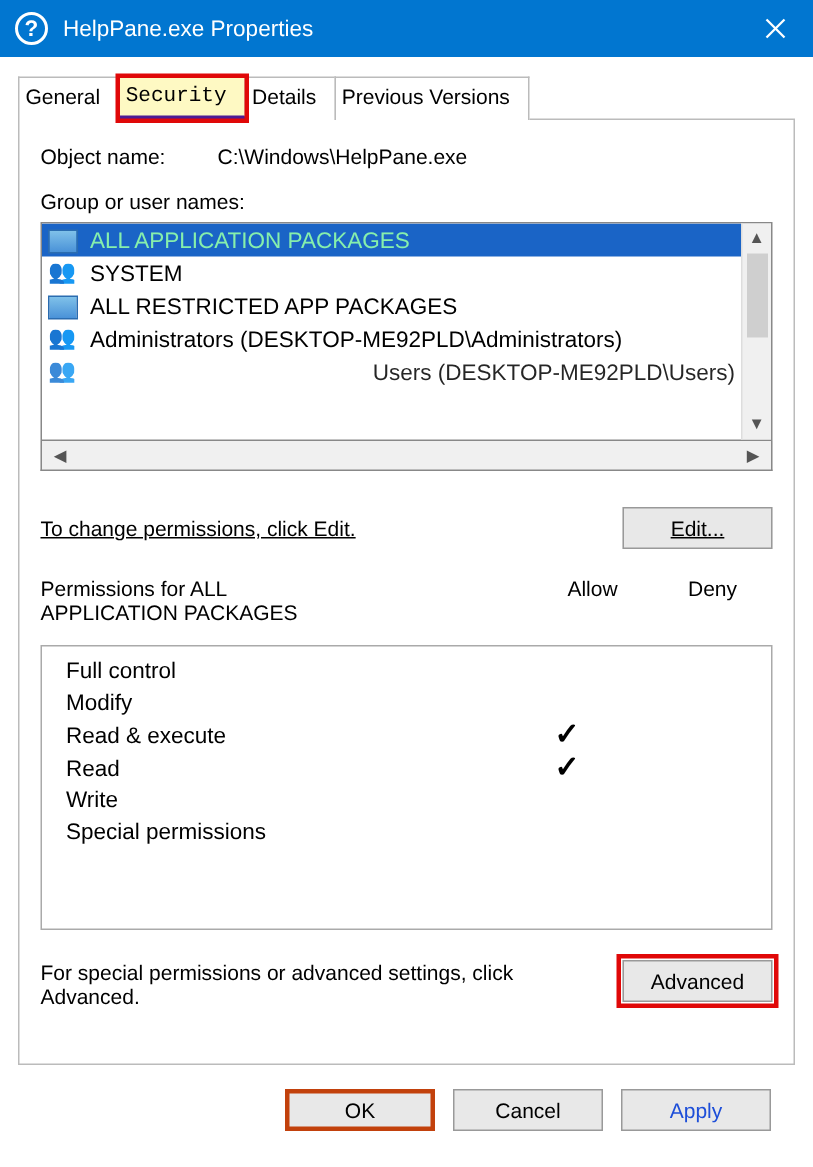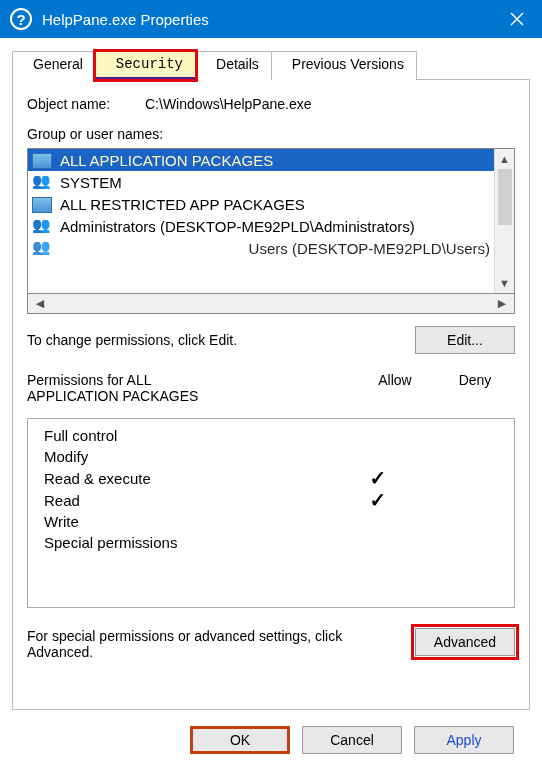--- a/index.html
+++ b/index.html
@@ -39,21 +39,21 @@
     }
     .window-body {
       padding: 6px 12px 12px 12px;
     }
     .tabstrip {
       display: flex;
       border-bottom: 1px solid #bbb;
       margin-top: 6px;
     }
     .tab {
-      padding: 4px 12px 5px 20px;
+      padding: 4px 12px 5px 4px;
       border: 1px solid #bbb;
       border-bottom: none;
       background: #fff;
       margin-right: -1px;
       position: relative;
       top: 1px;
       cursor: pointer;
     }
     .tab.active {
       background: #fef9c3;
@@ -83,21 +83,21 @@
       position: relative;
     }
     .listbox-items { flex: 1; overflow: hidden; }
     .listbox-item {
       display: flex; align-items: center;
       padding: 2px 4px;
       font-size: 15px;
     }
     .listbox-item.selected {
       background: #1a64c6;
-      color: #fef9c3;
+      color: #86efac;
     }
     .listbox-item .prin-icon {
       width: 22px; height: 18px;
       margin-right: 6px;
       display: inline-block;
     }
     .icon-pkg::before {
       content: ""; display: inline-block;
       width: 18px; height: 14px;
       background: linear-gradient(#7fc1e9, #4a92d8);
@@ -136,22 +136,23 @@
       background: #f0f0f0;
     }
     .hscroll .arrow {
       width: 24px;
       display:flex;align-items:center;justify-content:center;
       color: #555; font-size: 11px;
     }
     .hscroll .track { flex: 1; }
     .edit-row {
       display: flex; align-items: center;
-      margin-top: 12px;
+      margin-top: 24px;
       justify-content: space-between;
+      text-decoration: underline;
     }
     .winbtn {
       min-width: 100px;
       height: 28px;
       font-family: inherit;
       font-size: 14px;
       background: #e8e8e8;
       border: 1px solid #999;
       padding: 0 16px;
       cursor: pointer;

